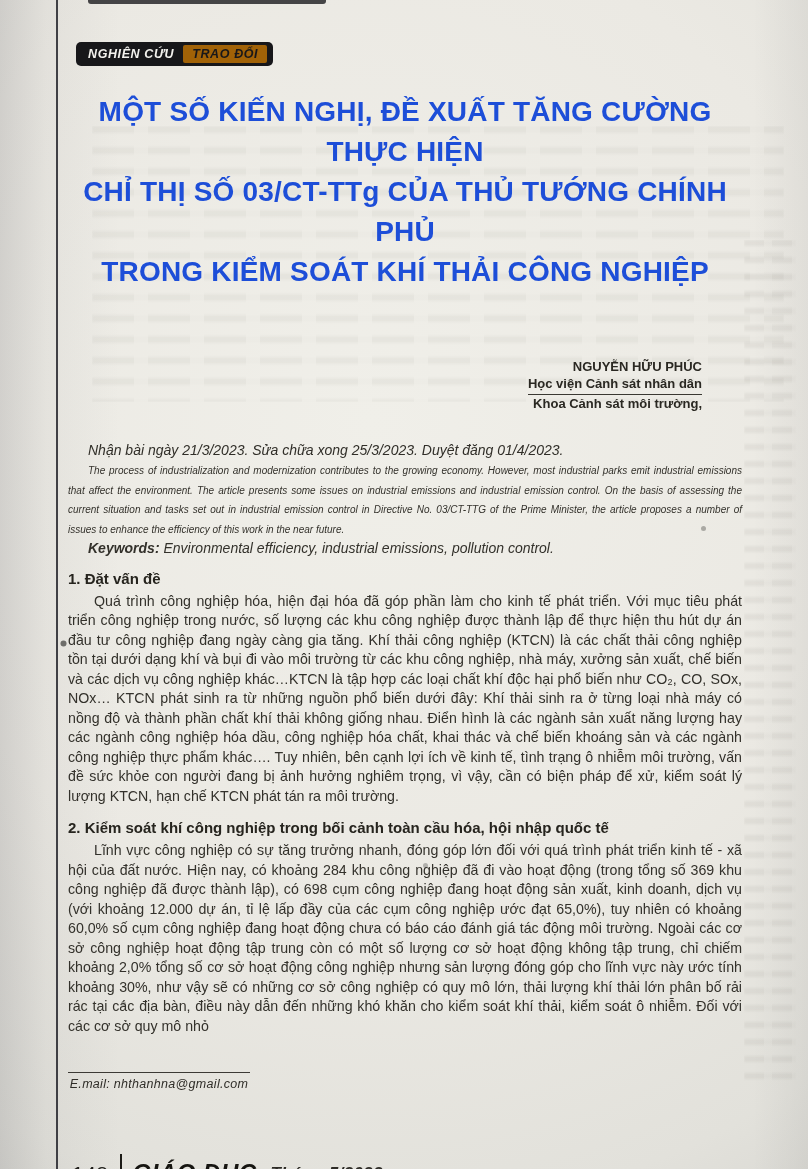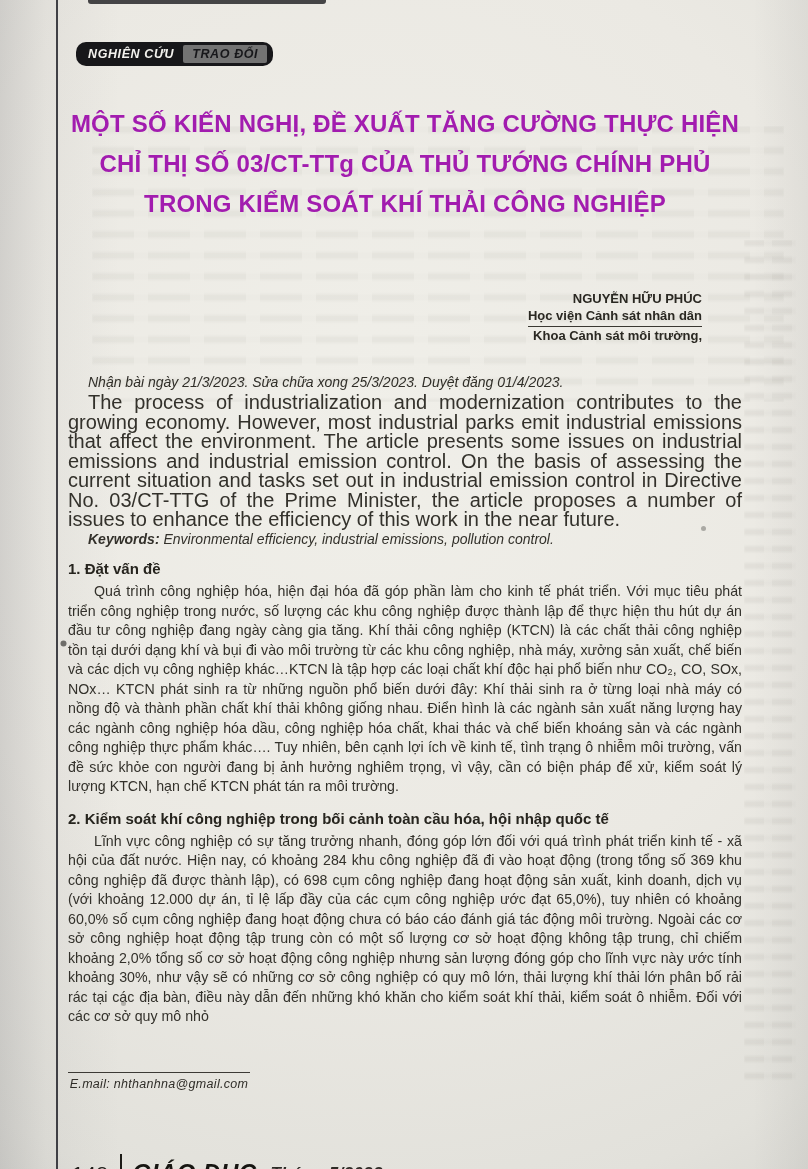--- a/index.html
+++ b/index.html
@@ -27,36 +27,36 @@
   .specks { position:absolute; top:0; left:0; width:3px; height:3px; border-radius:50%; z-index:1; background:transparent;
     box-shadow: 62px 642px 0 1.5px rgba(30,30,28,.6),
                 702px 527px 0 1px rgba(30,30,28,.32),
                 424px 864px 0 1px rgba(30,30,28,.28),
                 122px 1002px 0 1px rgba(30,30,28,.26); }
 
   
   .content { position:absolute; left:68px; top:0; width:674px; z-index:2; }
 
   .badge { display:inline-flex; align-items:center; margin:42px 0 0 8px;
-    background:#17171a; border-radius:10px; padding:3px 6px 3px 12px; }
+    background:#17171a; border-radius:5px; padding:3px 6px 3px 12px; }
   .badge-left { color:#f3f2ee; font-weight:700; font-style:italic; font-size:12.5px; letter-spacing:.6px; padding-right:9px; }
-  .badge-right { background:#737373; color:#17171a; font-weight:700; font-style:italic; font-size:12.5px;
+  .badge-right { background:#a16207; color:#17171a; font-weight:700; font-style:italic; font-size:12.5px;
     letter-spacing:.6px; padding:2px 9px; border-radius:2px; }
 
-  .title { margin:38px 0 0; text-align:center; font-size:24px; line-height:40px; font-weight:700;
-    color:#a21caf; letter-spacing:.2px; }
+  .title { margin:26px 0 0; text-align:center; font-size:28px; line-height:40px; font-weight:700;
+    color:#1d4ed8; letter-spacing:.2px; }
   .title-line { display:block; }
 
   .author-wrap { margin-top:66px; text-align:right; padding-right:40px;
     font-weight:700; font-size:13px; line-height:17px; color:#2a2822; }
   .author-org { display:inline-block; border-bottom:1.5px solid #3a3832; padding-bottom:2px; }
 
   .dates { margin-top:30px; font-style:italic; font-size:14px; text-indent:20px; color:#302e28; }
   .abstract-label { margin-top:8px; font-weight:700; font-style:italic; font-size:14px; text-indent:20px; color:#2a2822; }
-  .abstract-text { margin:3px 0 0; font-size:20px; line-height:19.5px;
+  .abstract-text { margin:3px 0 0; font-style:italic; font-size:10px; line-height:19.5px;
     text-align:justify; text-indent:20px; color:#33312b; }
   .keywords { margin:0; font-style:italic; font-size:14px; line-height:19.5px; text-indent:20px; color:#33312b; }
   .kw-label { font-weight:700; }
 
   .sec-heading { margin:10px 0 0; font-size:15px; line-height:19px; font-weight:700; color:#26241e; }
   .sec-heading.second { margin-top:12px; }
   .body-para { margin:4px 0 0; font-size:14.2px; line-height:19.5px; text-align:justify;
     text-indent:26px; color:#33312b; }
 
   .footnote { position:absolute; left:68px; top:1072px; z-index:2;text-align:center; }

